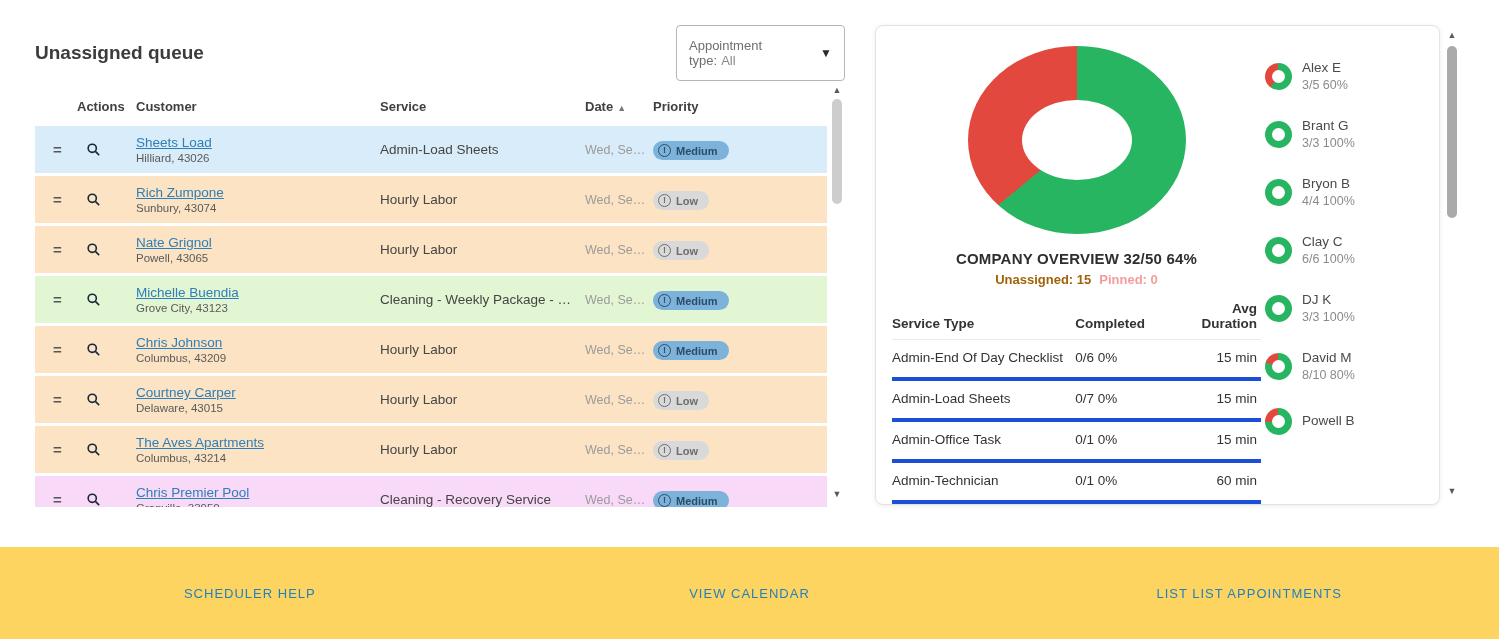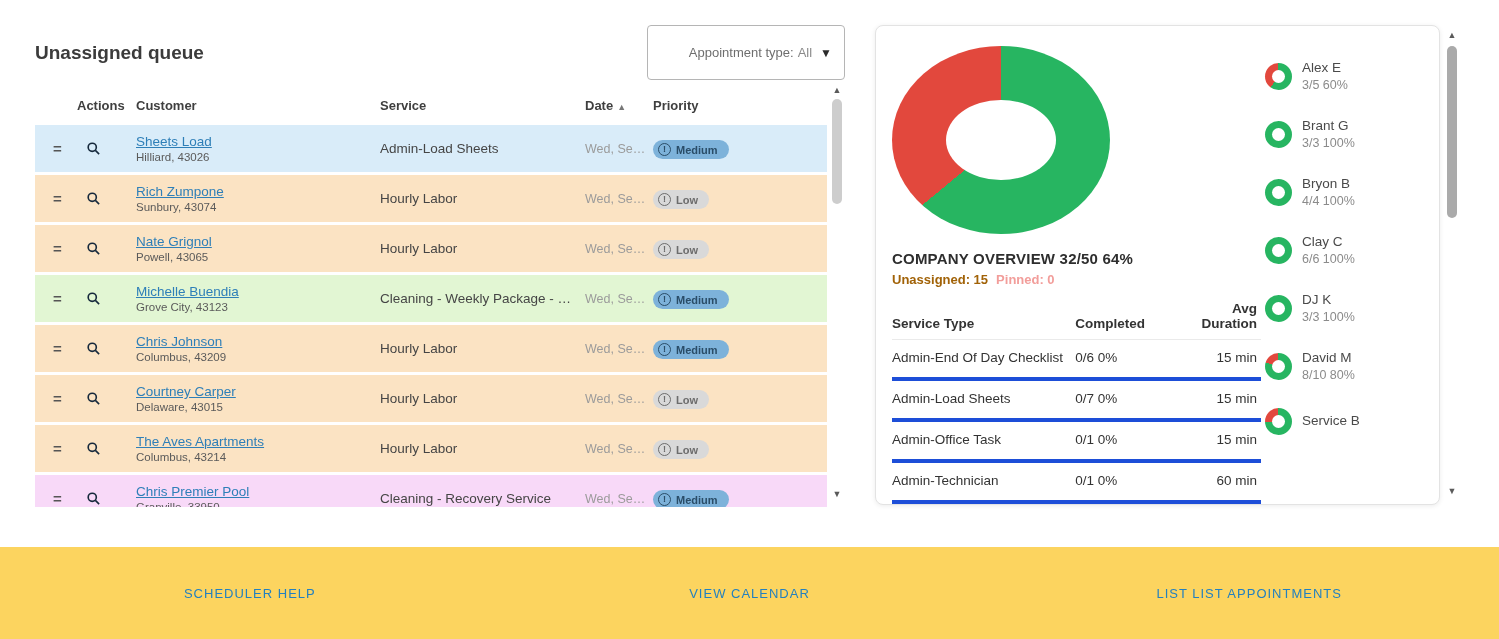--- a/index.html
+++ b/index.html
@@ -11,23 +11,23 @@
     overflow: hidden;
     color: #3b3b3b;
   }
   .main { display: flex; padding: 25px 0 0 35px; }
 
   
   .queue-panel { width: 810px; height: 482px; position: relative; overflow: hidden; }
   .queue-header { display: flex; justify-content: space-between; align-items: center; margin-bottom: 14px; padding-right: 0; }
   .queue-title { font-size: 19px; font-weight: bold; color: #3b3b3b; }
   .appt-filter {
-    border: 1px solid #b5b5b5; border-radius: 4px; padding: 19px 12px;
+    border: 1px solid #b5b5b5; border-radius: 4px; padding: 12px 12px;
     font-size: 13px; color: #6e6e6e; display: flex; align-items: center;
-    width: 198px; justify-content: flex-end; cursor: pointer; background: #fff;
+    width: 169px; justify-content: center; cursor: pointer; background: #fff;
   }
   .appt-filter .chev { color: #2b2b2b; font-size: 12px; margin-left: 8px; }
   .filter-value { color: #8a8a8a; margin-left: 4px; }
 
   .thead, .trow { display: grid; grid-template-columns: 95px 250px 205px 68px auto; width: 792px; }
   .thead { font-size: 13px; font-weight: bold; color: #3f3f3f; padding: 4px 0 12px; align-items: center; }
   .th-actions { padding-left: 42px; }
   .th-customer { padding-left: 6px; }
   .sort-arrow { font-size: 9px; color: #777; margin-left: 4px; }
 
@@ -68,21 +68,21 @@
   .page-scroll { right: 39px; top: 3px; height: 470px; }
   .page-scroll .vs-thumb { top: 4px; height: 172px; background: #aaaaaa; }
 
   
   .overview-card {
     margin-left: 30px; width: 565px; height: 480px;
     border: 1px solid #e3e3e3; border-radius: 8px;
     box-shadow: 0 1px 5px rgba(0,0,0,0.08);
     display: flex; padding: 18px 14px 0 16px; overflow: hidden; background: #fff;
   }
-  .ov-left { flex: 1; display: flex; flex-direction: column; align-items: flex-start; }
+  .ov-left { flex: 1; display: flex; flex-direction: column; align-items: center; }
   .donut { width: 218px; height: 218px; border-radius: 50%; position: relative; margin-top: 2px; }
   .donut::after { content: ""; position: absolute; inset: 54px; background: #fff; border-radius: 50%; }
   .ov-title { margin-top: 16px; font-size: 15px; font-weight: bold; color: #2e2e2e; letter-spacing: 0.2px; }
   .ov-stats { margin-top: 5px; font-size: 13px; font-weight: bold; }
   .stat-unassigned { color: #a16207; margin-right: 8px; }
   .stat-pinned { color: #f29d9a; }
   .ov-table { width: 100%; margin-top: 10px; font-size: 13.5px; color: #333; }
   .ov-thead, .ov-trow { display: grid; grid-template-columns: 1.55fr 0.95fr 0.62fr; }
   .ov-thead { font-weight: bold; padding: 4px 0 8px; border-bottom: 1px solid #eaeaea; align-items: end; }
   .ov-trow { padding: 9px 0; border-bottom: 4px solid #1d4ed8; align-items: center; line-height: 1.4; }
@@ -395,21 +395,21 @@
       <div class="emp">
         <span class="ring" style="background: conic-gradient(rgb(39, 181, 97) 0deg, rgb(39, 181, 97) 80%, rgb(226, 72, 61) 80%, rgb(226, 72, 61) 100%);"></span>
         <span>
             <div class="emp-name">David M</div>
             <div class="emp-stat">8/10 80%</div>
           </span>
       </div>
       <div class="emp">
         <span class="ring" style="background: conic-gradient(rgb(39, 181, 97) 0deg, rgb(39, 181, 97) 75%, rgb(226, 72, 61) 75%, rgb(226, 72, 61) 100%);"></span>
         <span>
-            <div class="emp-name">Service B</div>
+            <div class="emp-name">Powell B</div>
             <div class="emp-stat"></div>
           </span>
       </div>
     </div>
   </section>
 
   <div class="vscroll page-scroll" style="top:28px;">
     <span class="vs-up">▲</span>
     <span class="vs-track">
         <span class="vs-thumb"></span>

